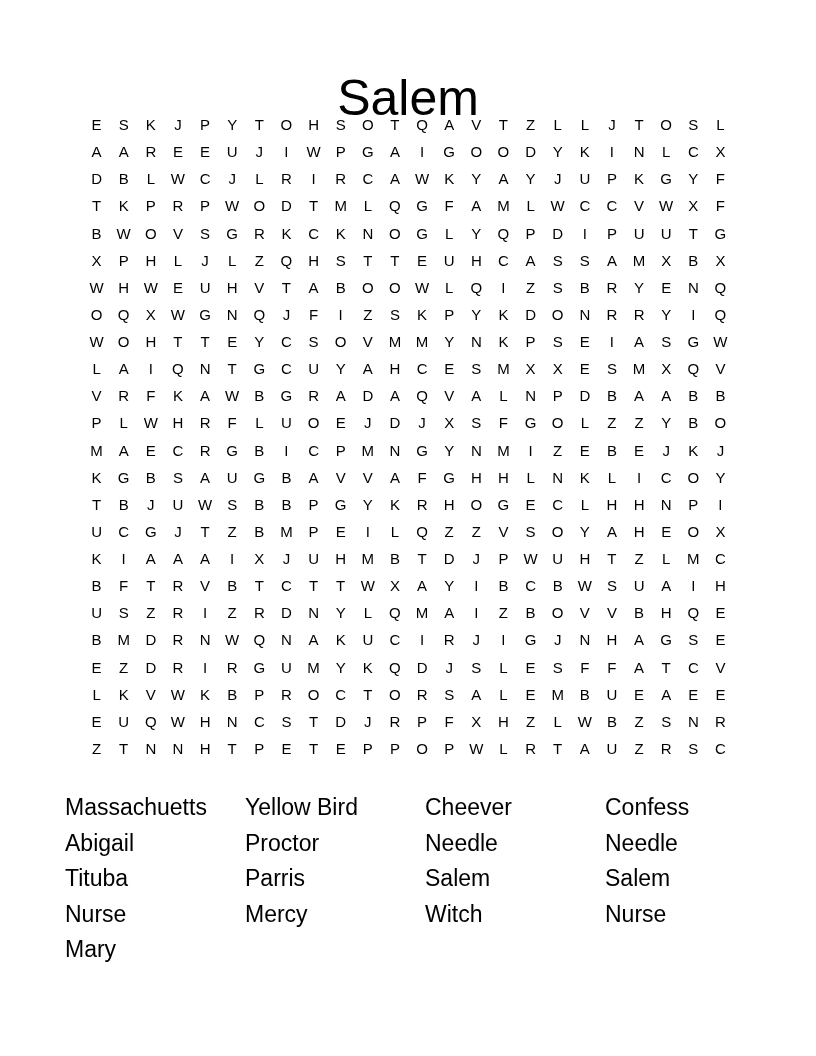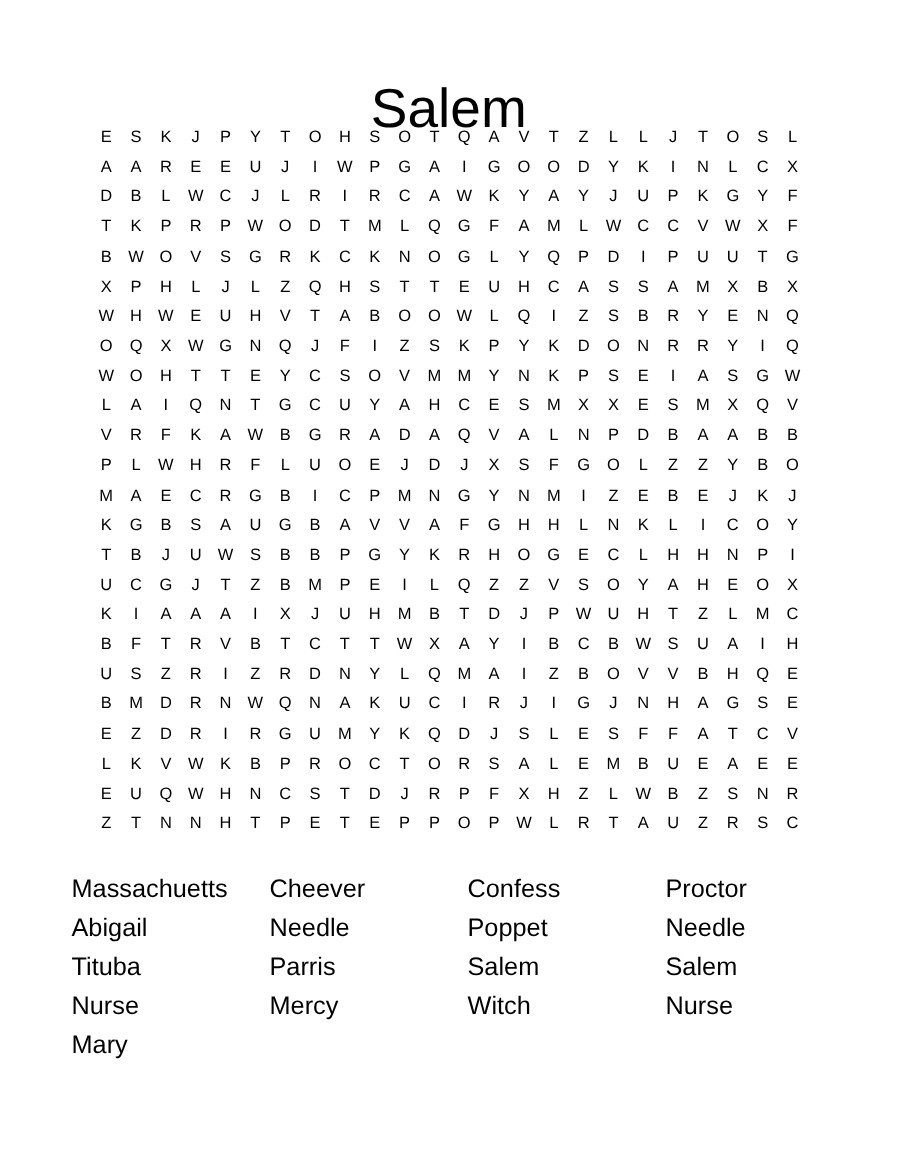--- a/index.html
+++ b/index.html
@@ -634,26 +634,26 @@
     <span class="cell">A</span>
     <span class="cell">U</span>
     <span class="cell">Z</span>
     <span class="cell">R</span>
     <span class="cell">S</span>
     <span class="cell">C</span>
   </div>
 
 <div class="words" id="word-list">
     <div class="word">Massachuetts</div>
+    <div class="word">Yellow Bird</div>
     <div class="word">Cheever</div>
     <div class="word">Confess</div>
+    <div class="word">Abigail</div>
     <div class="word">Proctor</div>
-    <div class="word">Abigail</div>
     <div class="word">Needle</div>
-    <div class="word">Poppet</div>
     <div class="word">Needle</div>
     <div class="word">Tituba</div>
     <div class="word">Parris</div>
     <div class="word">Salem</div>
     <div class="word">Salem</div>
     <div class="word">Nurse</div>
     <div class="word">Mercy</div>
     <div class="word">Witch</div>
     <div class="word">Nurse</div>
     <div class="word">Mary</div>

